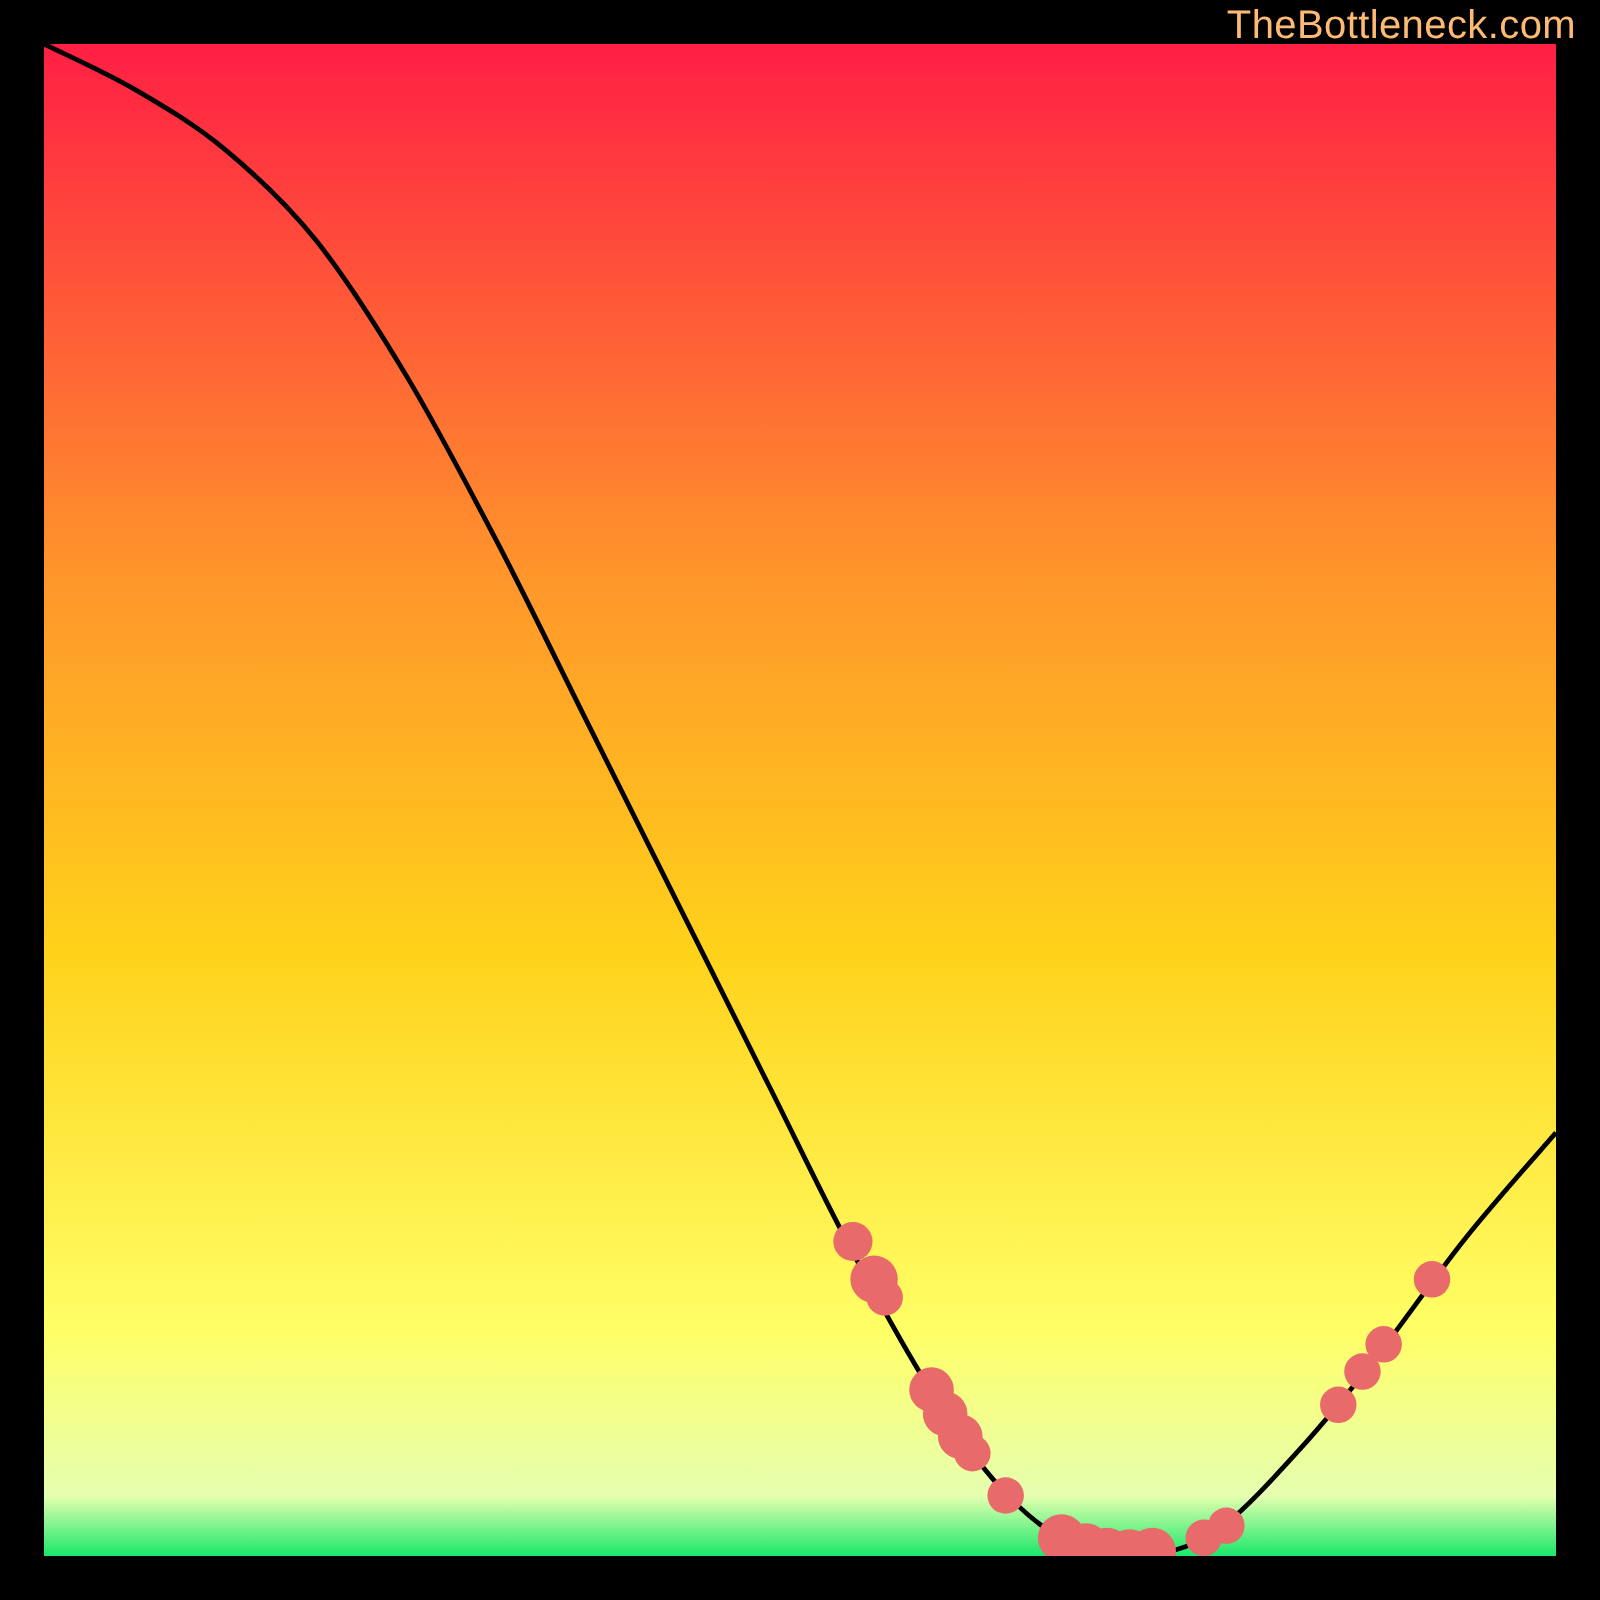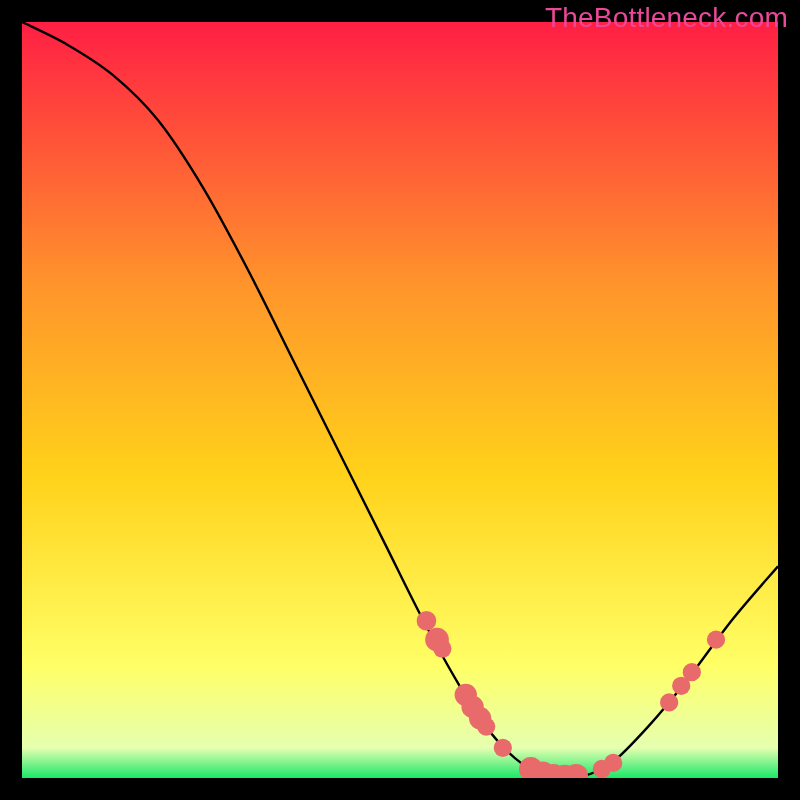--- a/index.html
+++ b/index.html
@@ -15,22 +15,22 @@
     left: 22px;
     top: 22px;
     width: 756px;
     height: 756px;
   }
   .watermark {
     position: absolute;
     top: 2px;
     right: 12px;
     font-family: Arial, Helvetica, sans-serif;
-    font-size: 28px;
-    color: #ec4899;
+    font-size: 20px;
+    color: #fdba74;
     letter-spacing: 0.2px;
     margin-left: 48px;
   }
 </style>
 </head>
 <body>
 
 <div class="frame">
   <svg class="plot" viewBox="0 0 756 756">
     <defs>

